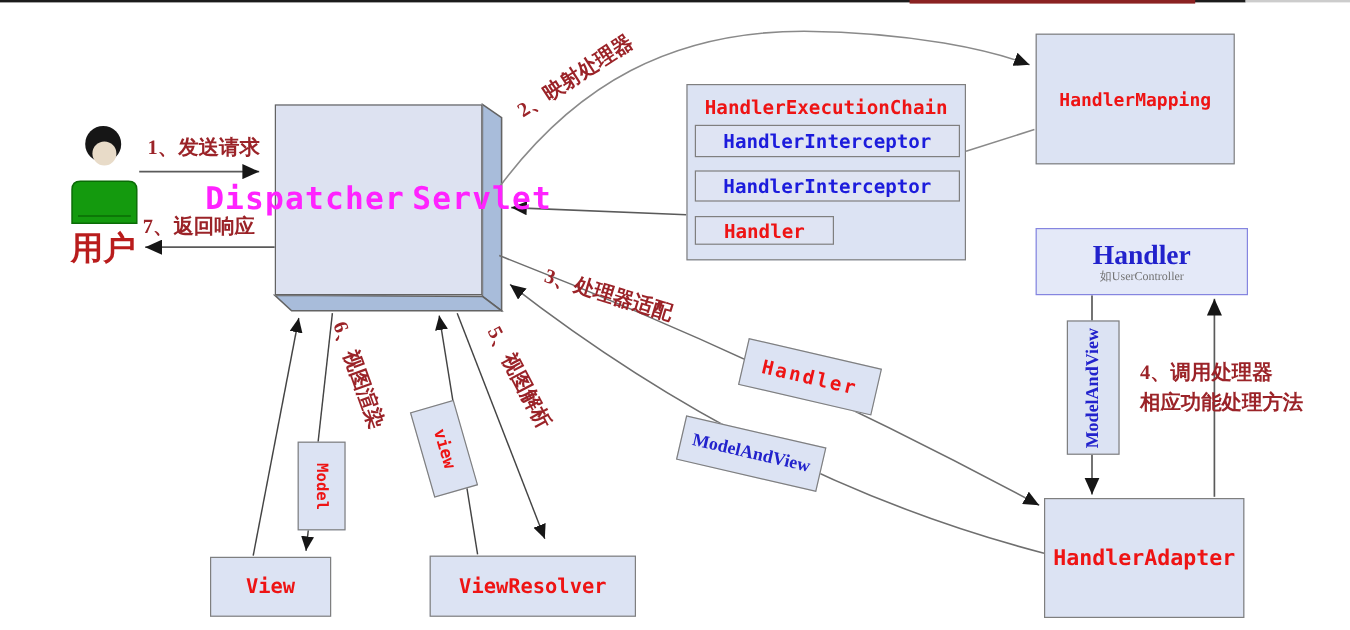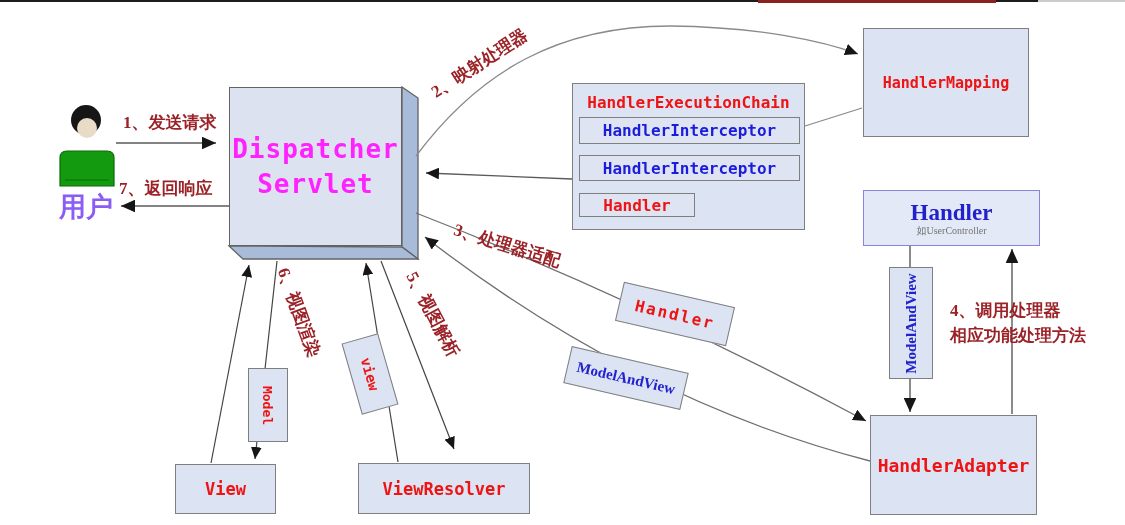--- a/index.html
+++ b/index.html
@@ -20,27 +20,27 @@
   
   #wires{position:absolute;left:0;top:0;z-index:1;}
   
   .topline{position:absolute;z-index:6;}
   #top-black{left:0;top:0;width:1038px;height:2px;background:#1c1c1c;}
   #top-red{left:758px;top:0;width:238px;height:3px;background:#8b2222;}
   #top-gray{left:1038px;top:0;width:87px;height:2px;background:#cccccc;}
   
   #ds-front{
     left:229px;top:87px;width:173px;height:159px;background:#dde2f1;border:1.5px solid #636363;
-    flex-direction:column;gap:6px;z-index:2;
+    flex-direction:row;gap:6px;z-index:2;
   }
   #ds-front .line{color:#ff22ff;font-size:26px;letter-spacing:1px;line-height:1.1;}
   
   #hm-box{left:863px;top:28px;width:166px;height:109px;}
   #hm-box span{font-size:15px;}
-  #hec-box{left:572px;top:83px;width:233px;height:147px;display:block;padding-left:20px;}
+  #hec-box{left:572px;top:70px;width:233px;height:147px;display:block;padding-left:20px;}
   #hec-title{position:absolute;left:0;top:9px;width:100%;text-align:center;font-size:16px;}
   .hec-inner{position:absolute;background:#dfe4f3;border:1.3px solid #7f7f7f;display:flex;align-items:center;justify-content:center;box-sizing:border-box;}
   #hi1{left:6px;top:33px;width:221px;height:27px;}
   #hi2{left:6px;top:71px;width:221px;height:26px;}
   #chain-handler{left:6px;top:109px;width:116px;height:24px;}
   .hec-inner span{font-size:16px;}
   #handler-box{left:863px;top:190px;width:177px;height:56px;flex-direction:column;gap:1px;
     background:#e4e9f8;border:1.5px solid #8585e0;}
   #handler-box .t{font-size:23px;color:#2222cc;line-height:1;}
   #handler-box .s{font-size:10px;color:#737373;font-weight:normal;line-height:1.1;}
@@ -63,21 +63,21 @@
   #view-tilted span{font-size:14px;}
   
   .step{position:absolute;z-index:4;font-size:17px;font-weight:bold;color:#9b2328;white-space:nowrap;}
   #lbl-s1{left:111px;top:111px;margin-left:12px;}
   #lbl-s7{left:119px;top:177px;}
   #lbl-s2{left:424px;top:52px;transform:rotate(-33deg);}
   #lbl-s3{left:452px;top:234px;transform:rotate(17deg);}
   #lbl-s4{left:950px;top:299px;line-height:1.45;white-space:nowrap;}
   #lbl-s5{left:386px;top:303px;transform:rotate(62deg);}
   #lbl-s6{left:252px;top:301px;transform:rotate(70deg);}
-  #lbl-user{position:absolute;left:59px;top:189px;z-index:4;font-size:27px;font-weight:bold;color:#8b5cf6;}
+  #lbl-user{position:absolute;left:59px;top:189px;z-index:4;font-size:27px;font-weight:bold;color:#b91c1c;}
 </style>
 </head>
 <body>
 
 <div id="stage">
 
   <svg id="wires" width="1125" height="525" viewBox="0 0 1125 525">
     <defs>
       <marker id="ah" markerWidth="11" markerHeight="9" refX="10" refY="4.5" orient="auto">
         <path d="M0,0 L10,4.5 L0,9 Z" fill="#161616"></path>

